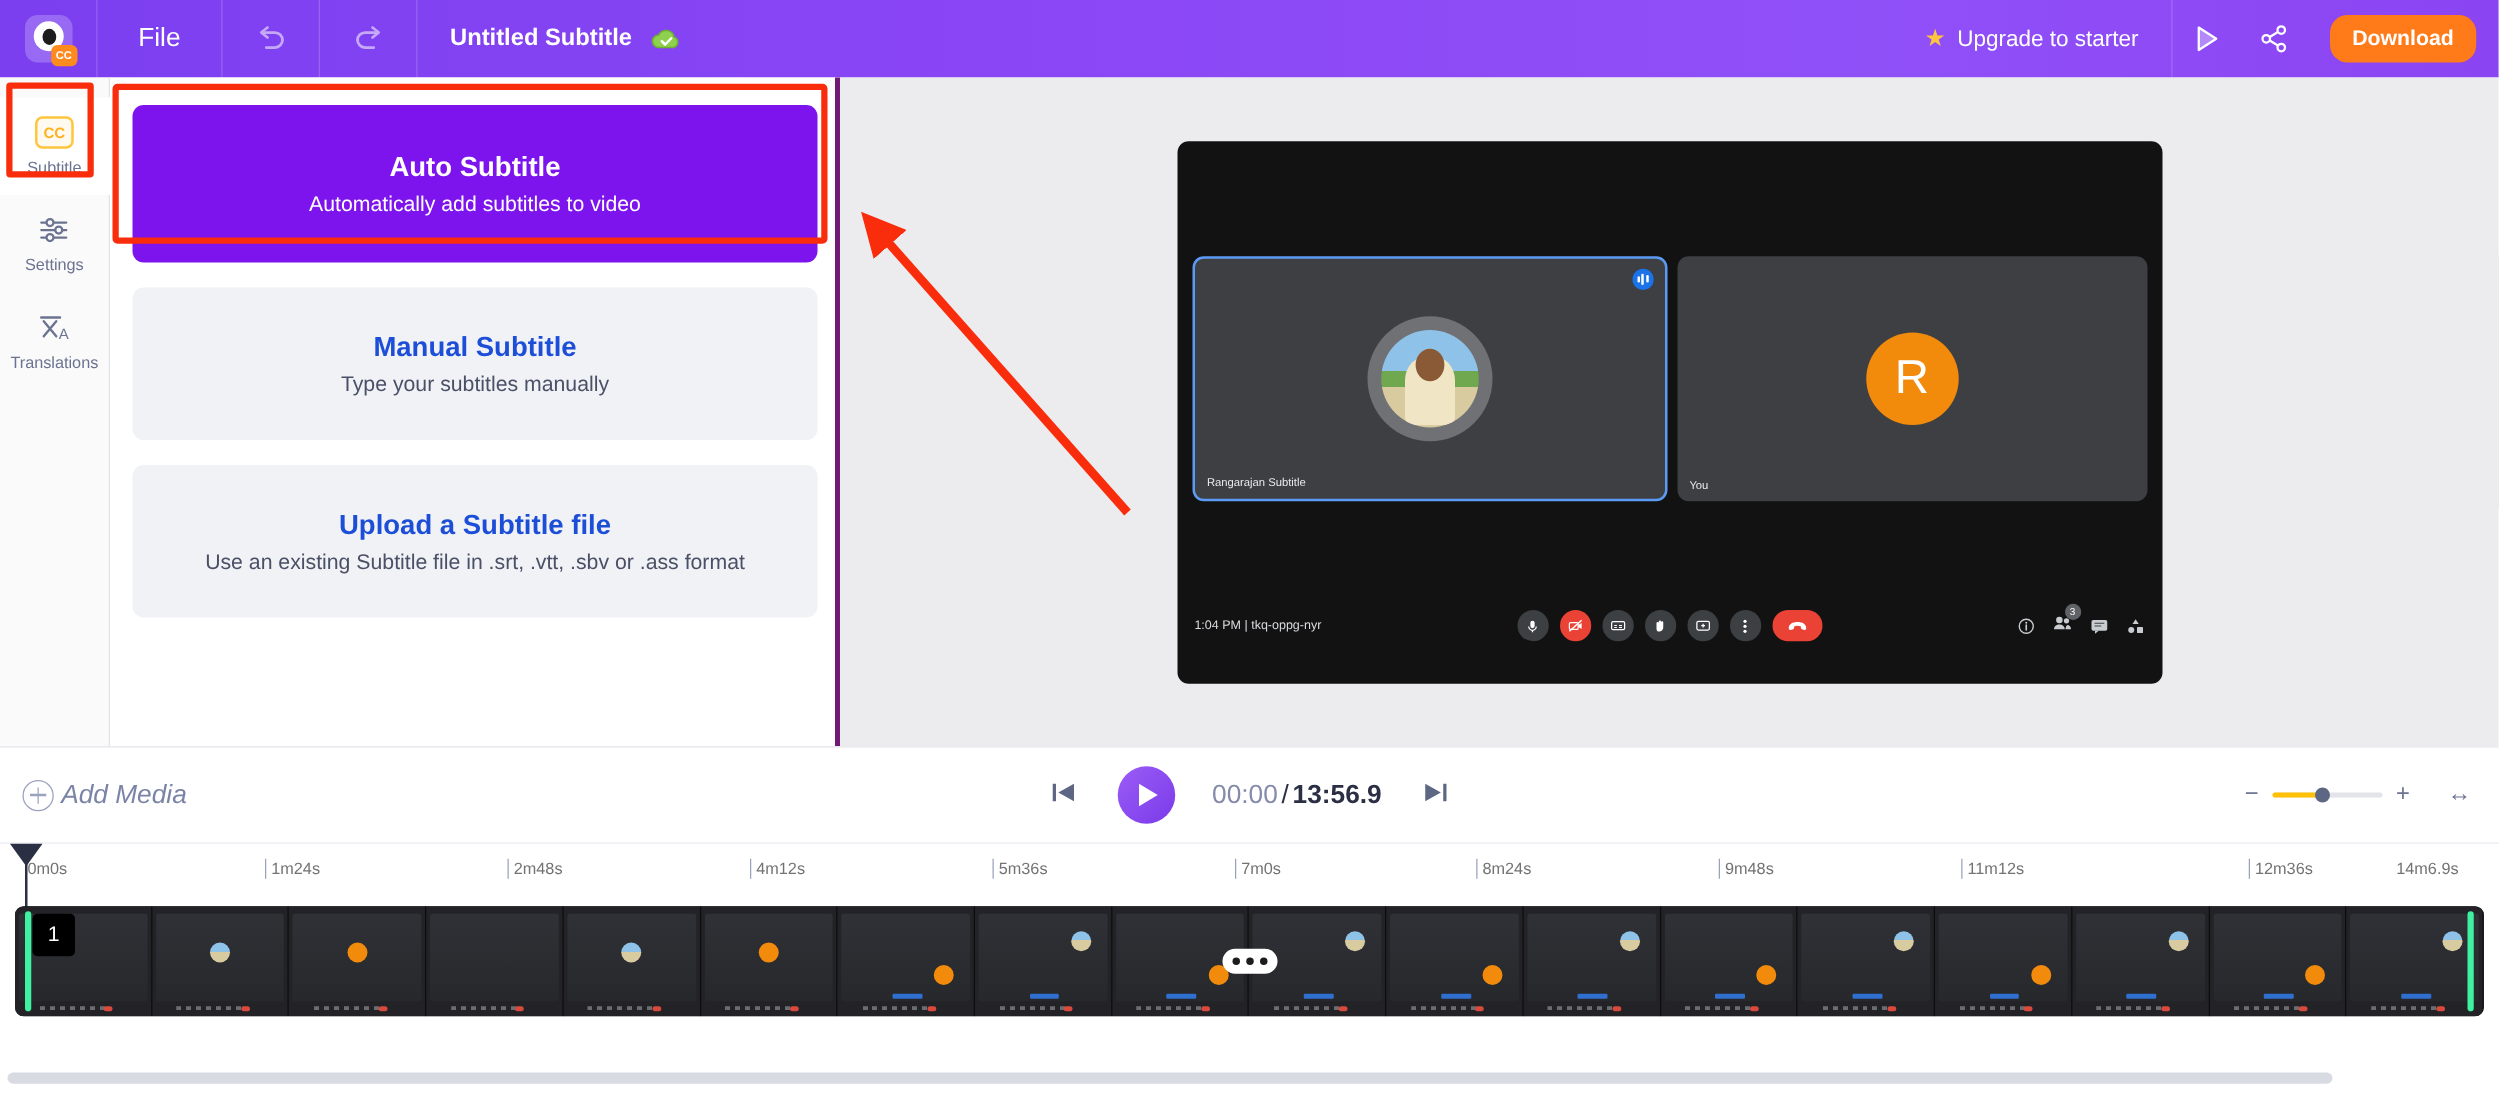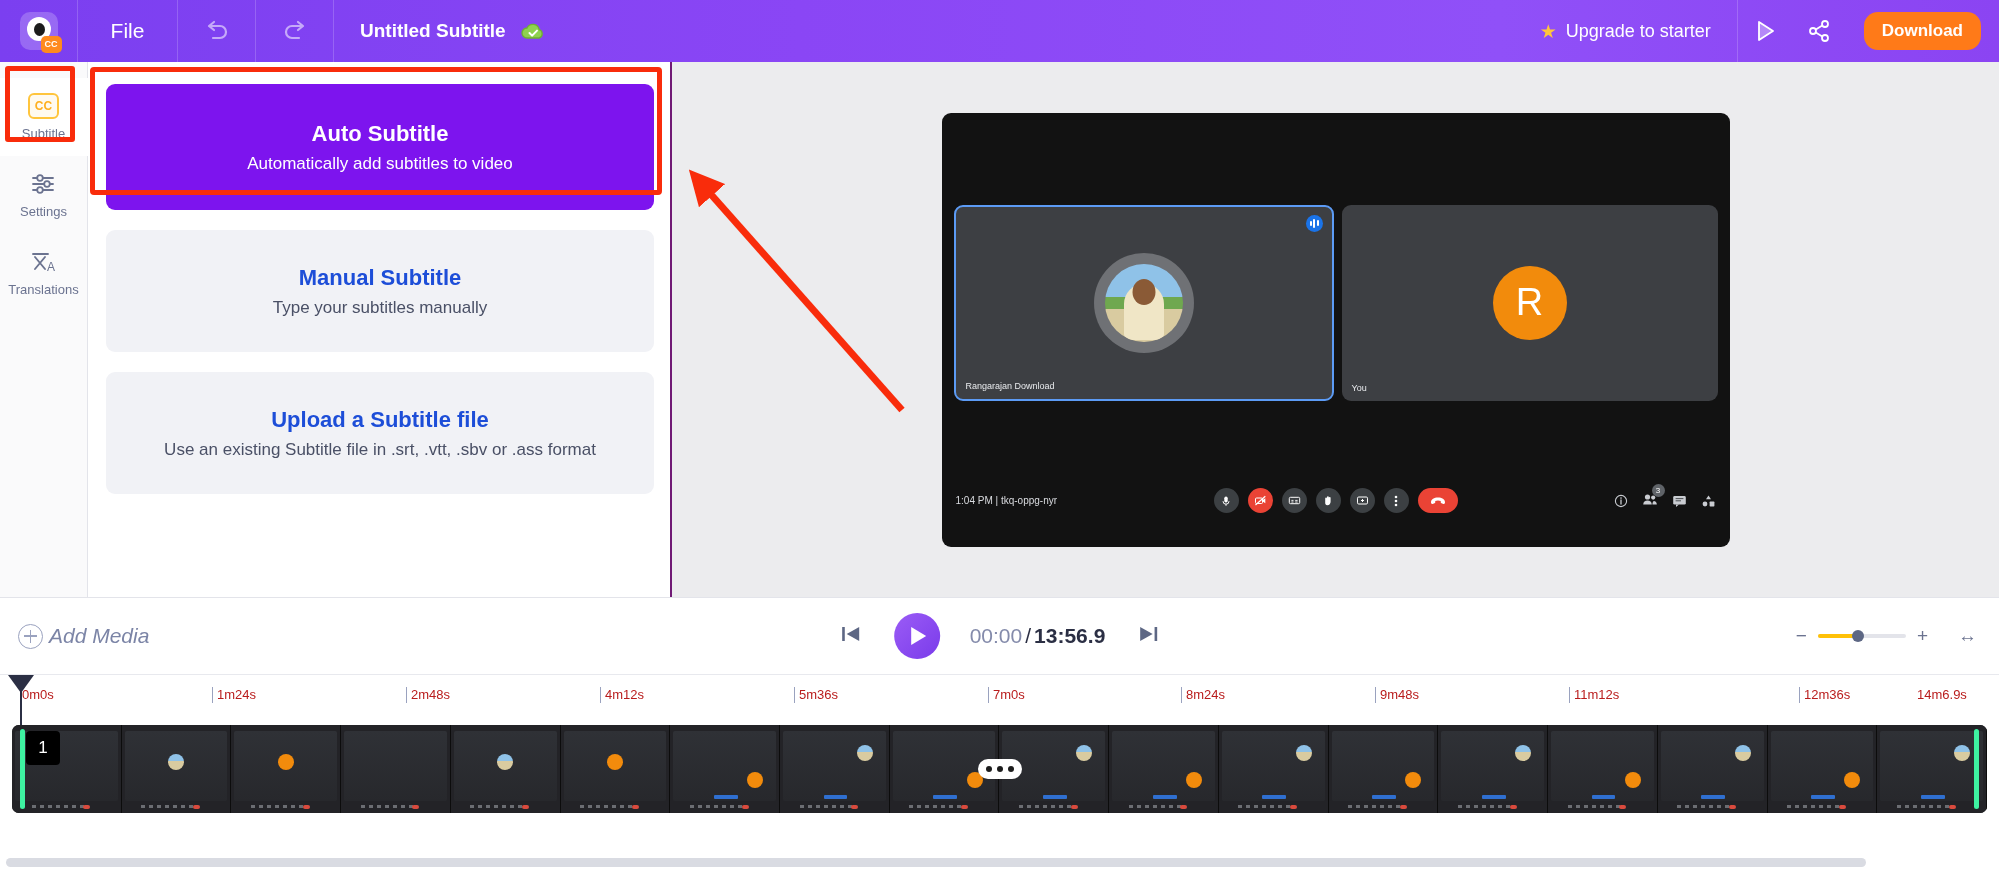--- a/index.html
+++ b/index.html
@@ -90,21 +90,21 @@
 
   
   .rail-highlight {
     position: absolute; left: 5px; top: 66px; width: 70px; height: 76px;
     border: 5px solid #f92c0b; border-radius: 3px; pointer-events: none;
   }
 
   
   .panel {
     position: absolute; top: 62px; left: 88px; width: 584px; height: 535px;
-    background: #fff; border-right: 2px solid #701a75; padding: 22px 18px 0 18px;
+    background: #fff; border-right: 4px solid #701a75; padding: 22px 18px 0 18px;
   }
   .opt-card {
     width: 548px; border-radius: 9px; background: #f1f2f6;
     display: flex; flex-direction: column; align-items: center; justify-content: center;
     cursor: pointer; margin-bottom: 20px;
   }
   .opt-card.primary { background: #7d14ee; height: 126px; }
   .opt-card.secondary { height: 122px; }
   .opt-title { font-size: 22px; font-weight: bold; color: #1d4ed8; margin-bottom: 7px; }
   .opt-sub { font-size: 17px; color: #4a5066; }
@@ -259,21 +259,21 @@
   }
   .fit-icon { color: #6b7390; font-size: 19px; cursor: pointer; }
 
   
   .timeline {
     position: absolute; top: 675px; left: 0; width: 1999px; height: 203px;
     background: #fff;
   }
   .ruler { position: relative; height: 40px; }
   .tick {
-    position: absolute; top: 12px; font-size: 13px; color: #b91c1c;
+    position: absolute; top: 12px; font-size: 13px; color: #737373;
     padding-left: 4px; border-left: 1px solid #9aa2bf; height: 16px; line-height: 16px;
     white-space: nowrap;
   }
   .tick.first { border-left: none; padding-left: 0; }
   .tick.last { border-left: none; }
   .playhead-tri {
     position: absolute; left: 8px; top: 0;
     width: 0; height: 0;
     border-left: 13px solid transparent; border-right: 13px solid transparent;
     border-top: 18px solid #2b2f44;
@@ -461,21 +461,21 @@
 
         <div class="tile active">
           <div class="mic-badge">
             <i style="height:5px"></i>
               <i style="height:9px"></i>
               <i style="height:6px"></i>
           </div>
           <div class="avatar-ring">
             <div class="avatar-photo ph1"></div>
           </div>
-          <div class="tile-name">Rangarajan Download</div>
+          <div class="tile-name">Rangarajan Subtitle</div>
         </div>
 
 
         <div class="tile">
           <div class="avatar-ring" style="background:transparent">
             <div class="avatar-letter">R</div>
           </div>
           <div class="tile-name">You</div>
         </div>
       </div>

